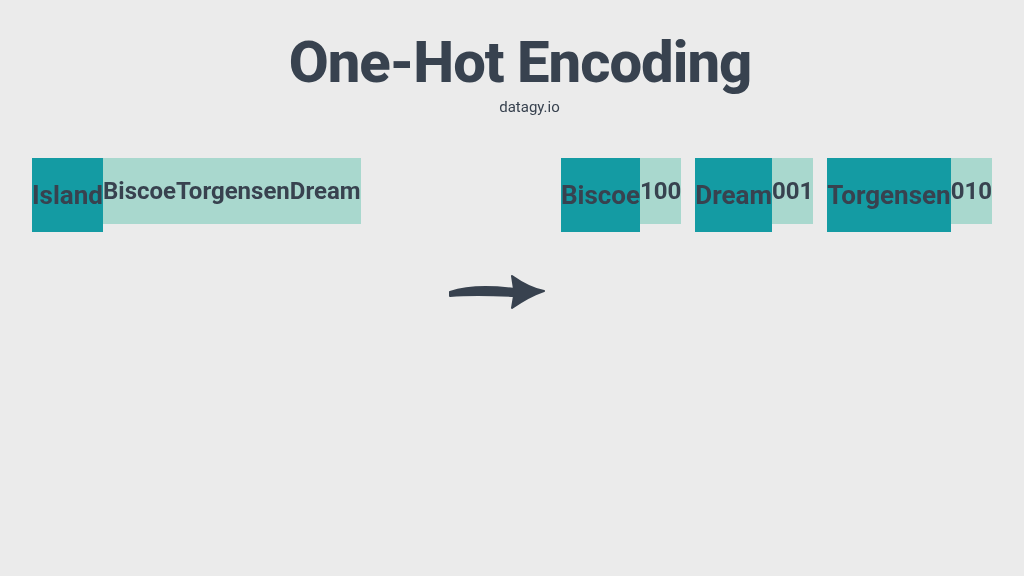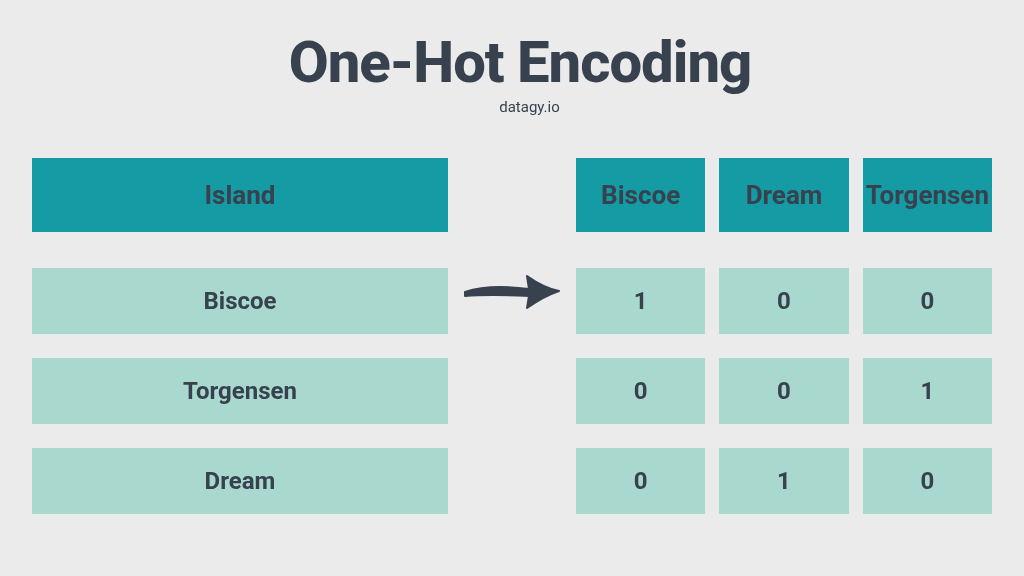--- a/index.html
+++ b/index.html
@@ -50,21 +50,21 @@
       padding-top: 108px;
     }
     .right-cols {
       flex: 1;
       display: flex;
       gap: 14px;
     }
     .col {
       flex: 1;
       display: flex;
-      flex-direction: column;
+      flex-direction: row;
     }
     .header-cell {
       background: #149ba3;
       color: #38424f;
       font-weight: 700;
       font-size: 26px;
       height: 74px;
       display: flex;
       align-items: center;
       justify-content: center;

